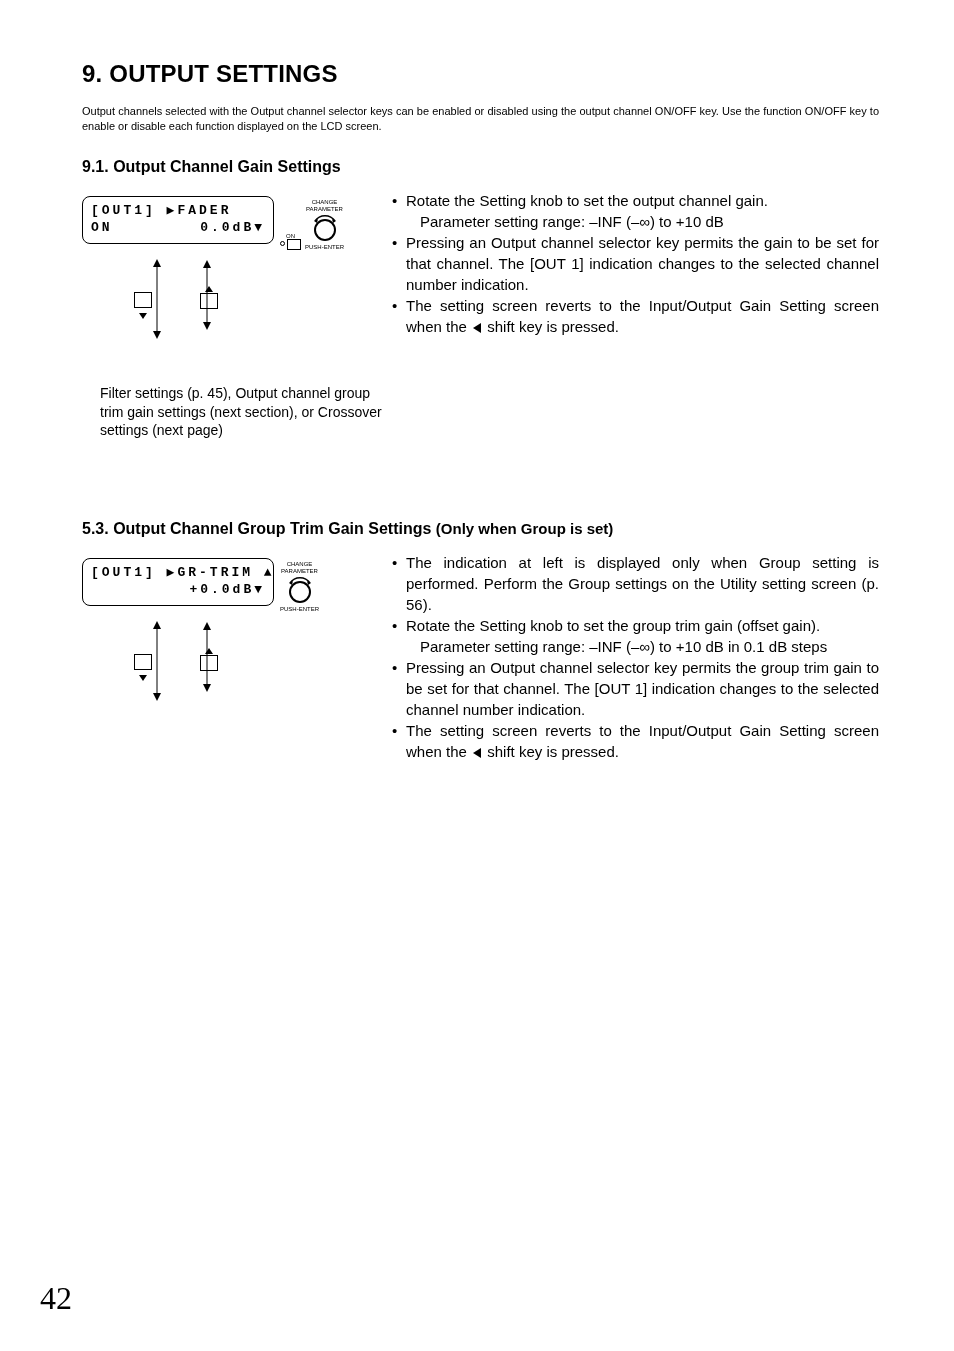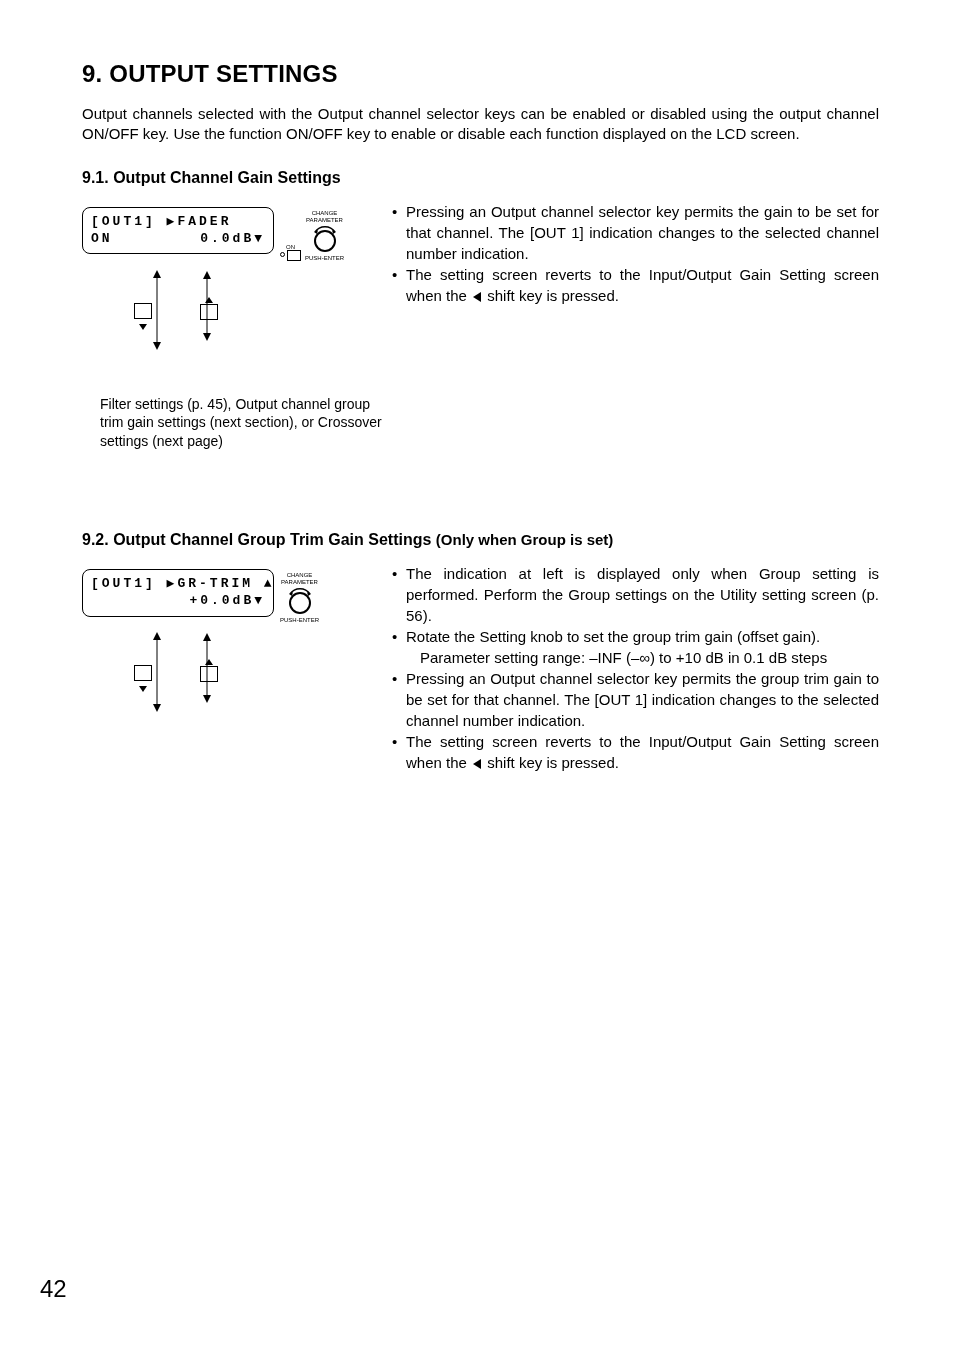--- a/index.html
+++ b/index.html
@@ -19,21 +19,21 @@
     padding: 60px 75px 20px 82px;
     box-sizing: border-box;
   }
   h1.title {
     font-size: 24px;
     font-weight: bold;
     margin: 0 0 16px 0;
     letter-spacing: 0.2px;
   }
   p.intro {
-    font-size: 15px;
+    font-size: 11px;
     margin: 0 0 24px 0;
     line-height: 1.35;
     text-align: justify;
   }
   h2.sub {
     font-size: 16px;
     font-weight: bold;
     margin: 0 0 14px 0;
   }
   .row {
@@ -140,23 +140,24 @@
     padding-left: 14px;
     display: block;
   }
   .inline-tri-left {
     display:inline-block;vertical-align:-1px;width:0;height:0;border-top:5px solid transparent;border-bottom:5px solid transparent;border-right:8px solid #000;
     margin: 0 2px;
   }
   .qualifier { font-size: 15px; font-weight: bold; }
   .page-number {
     position: absolute;
-    bottom: 48px;
+    bottom: 34px;
     left: 40px;
-    font-size: 24px;
+    font-size: 32px;
+    font-family: Liberation Serif, serif;
   }
 </style>
 </head>
 <body>
 
 <div class="page">
 
   <h1 class="title">9. OUTPUT SETTINGS</h1>
 
   <p class="intro">Output channels selected with the Output channel selector keys can be enabled or disabled using the output channel ON/OFF key. Use the function ON/OFF key to enable or disable each function displayed on the LCD screen.</p>
@@ -218,28 +219,29 @@
           <div class="tri-up" style="margin:0 auto 1px;"></div>
           <div class="arrow-btn-outline"></div>
         </div>
       </div>
 
       <div class="caption">Filter settings (p. 45), Output channel group trim gain settings (next section), or Crossover settings (next page)</div>
     </div>
 
     <div class="right-col">
       <ul class="bullets" id="bullets1">
+          <li>Rotate the Setting knob to set the output channel gain.<span class="sub-indent">Parameter setting range: –INF (–∞) to +10 dB</span></li>
           <li>Pressing an Output channel selector key permits the gain to be set for that channel. The [OUT 1] indication changes to the selected channel number indication.</li>
           <li>The setting screen reverts to the Input/Output Gain Setting screen when the <span class="inline-tri-left"></span> shift key is pressed.</li>
         </ul>
     </div>
   </div>
 
   <h2 class="sub">
-    <span>9.2. Output Channel Group Trim Gain Settings</span>
+    <span>5.3. Output Channel Group Trim Gain Settings</span>
     <span class="qualifier">(Only when Group is set)</span>
   </h2>
 
   <div class="row" style="margin-bottom:0;margin-top:14px;">
     <div class="left-col">
 
       <div class="lcd-cluster">
         <div class="lcd-box">
           <div class="lcd-line1">[OUT1] ▶GR-TRIM ▲</div>
           <div class="lcd-line2">

